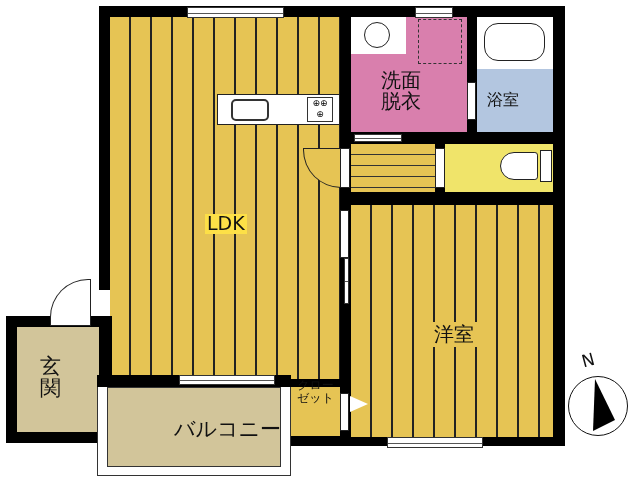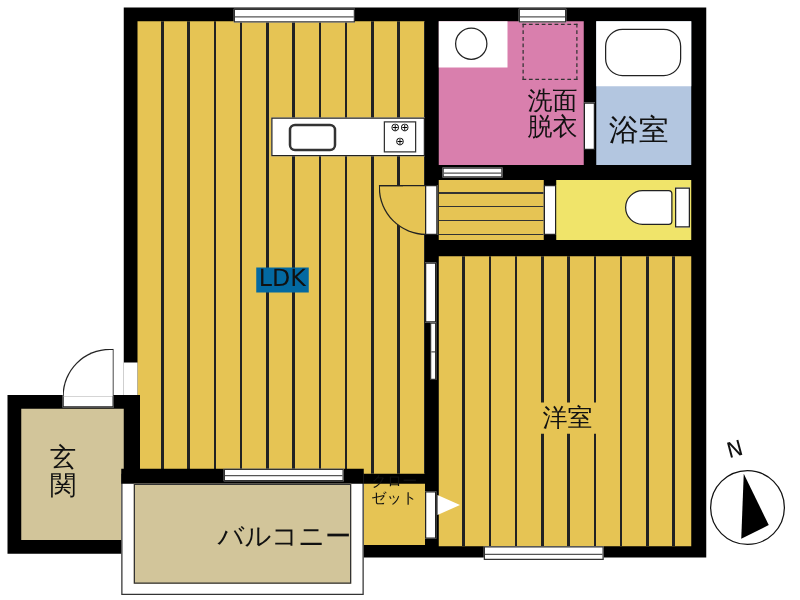--- a/index.html
+++ b/index.html
@@ -12,40 +12,40 @@
   .win { background:#fff; border:1px solid #333; }
   .win::after { content:""; position:absolute; left:0; right:0; top:50%; border-top:1px solid #555; }
   .door-panel { background:#fff; border:1px solid #222; }
 </style>
 </head>
 <body>
 
 <div class="abs wall" style="left:99px;top:6px;width:466px;height:440px;"></div>
 
 <div class="abs floor" style="left:110px;top:17px;width:230px;height:362px;"></div>
-<div class="label" style="left:205px;top:214px;font-size:19px;background:#0369a1;padding:0 2px;">LDK</div>
+<div class="label" style="left:205px;top:214px;font-size:19px;background:#fde047;padding:0 2px;">LDK</div>
 
 <div class="abs" style="left:217px;top:94px;width:123px;height:31px;background:#fff;border:1px solid #222;"></div>
 <div class="abs" style="left:231px;top:99px;width:38px;height:22px;border:2px solid #333;border-radius:5px;background:#fff;"></div>
 <div class="abs" style="left:307px;top:97px;width:26px;height:25px;border:1px solid #333;background:#fff;font-size:9px;line-height:11px;text-align:center;">⊕⊕<br>⊕</div>
 
 <div class="abs win" style="left:187px;top:7px;width:97px;height:11px;"></div>
 
 <div class="abs" style="left:351px;top:17px;width:116px;height:115px;background:#d97fad;"></div>
 <div class="abs" style="left:351px;top:17px;width:55px;height:37px;background:#fff;"></div>
 <div class="abs" style="left:364px;top:22px;width:26px;height:26px;border:1px solid #222;border-radius:50%;background:#fff;"></div>
 <div class="abs" style="left:418px;top:19px;width:44px;height:45px;border:1px dashed #333;"></div>
-<div class="label" style="left:381px;top:70px;font-size:20px;margin-left:41px;">洗面
+<div class="label" style="left:381px;top:70px;font-size:20px;">洗面
 脱衣</div>
 <div class="abs win" style="left:415px;top:7px;width:38px;height:11px;"></div>
 
 <div class="abs" style="left:477px;top:17px;width:76px;height:115px;background:#b3c6e0;"></div>
 <div class="abs" style="left:477px;top:17px;width:76px;height:52px;background:#fff;"></div>
 <div class="abs" style="left:484px;top:23px;width:61px;height:38px;border:1px solid #222;border-radius:14px;background:#fff;"></div>
-<div class="label" style="left:487px;top:92px;font-size:24px;">浴室</div>
+<div class="label" style="left:487px;top:92px;font-size:16px;">浴室</div>
 <div class="abs door-panel" style="left:467px;top:82px;width:9px;height:38px;"></div>
 
 <div class="abs" style="left:351px;top:144px;width:84px;height:48px;background:#e6c454;background-image:repeating-linear-gradient(180deg, transparent 0, transparent 10px, #333 10px, #333 11px);"></div>
 <div class="abs" style="left:303px;top:148px;width:38px;height:40px;border:1px solid #222;border-radius:0 0 0 40px;background:#e6c454;"></div>
 <div class="abs door-panel" style="left:340px;top:148px;width:10px;height:40px;"></div>
 <div class="abs door-panel" style="left:435px;top:148px;width:10px;height:40px;"></div>
 <div class="abs win" style="left:354px;top:134px;width:48px;height:8px;"></div>
 
 <div class="abs" style="left:445px;top:144px;width:108px;height:48px;background:#f0e46a;"></div>
 <div class="abs" style="left:500px;top:152px;width:38px;height:28px;border:1px solid #222;border-radius:18px 4px 4px 18px;background:#fff;"></div>

